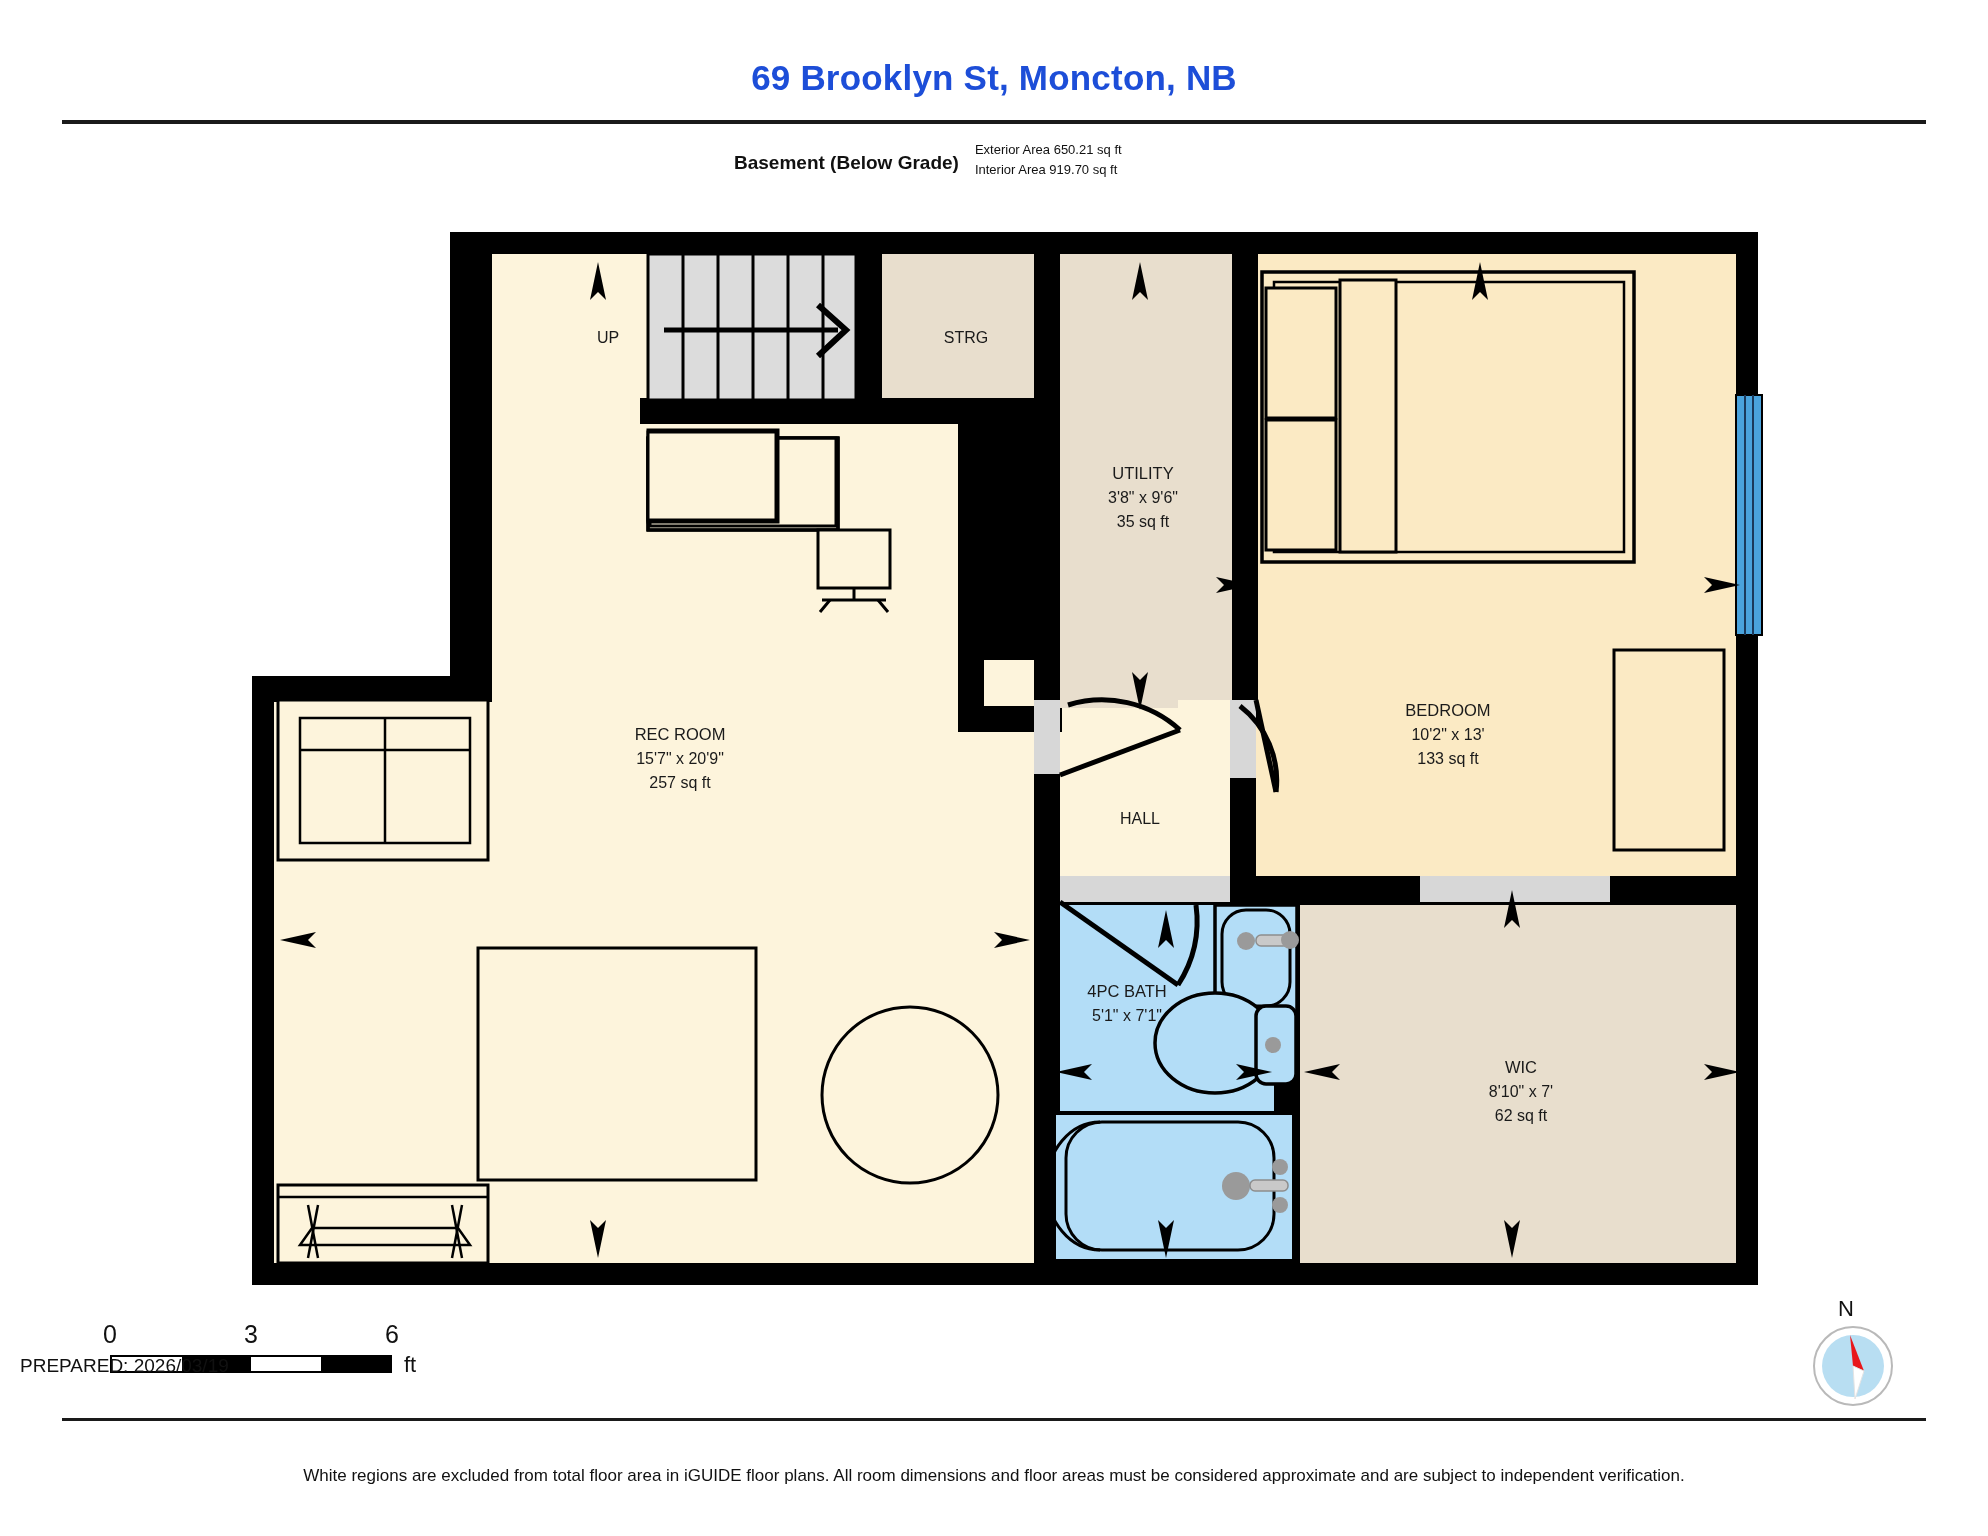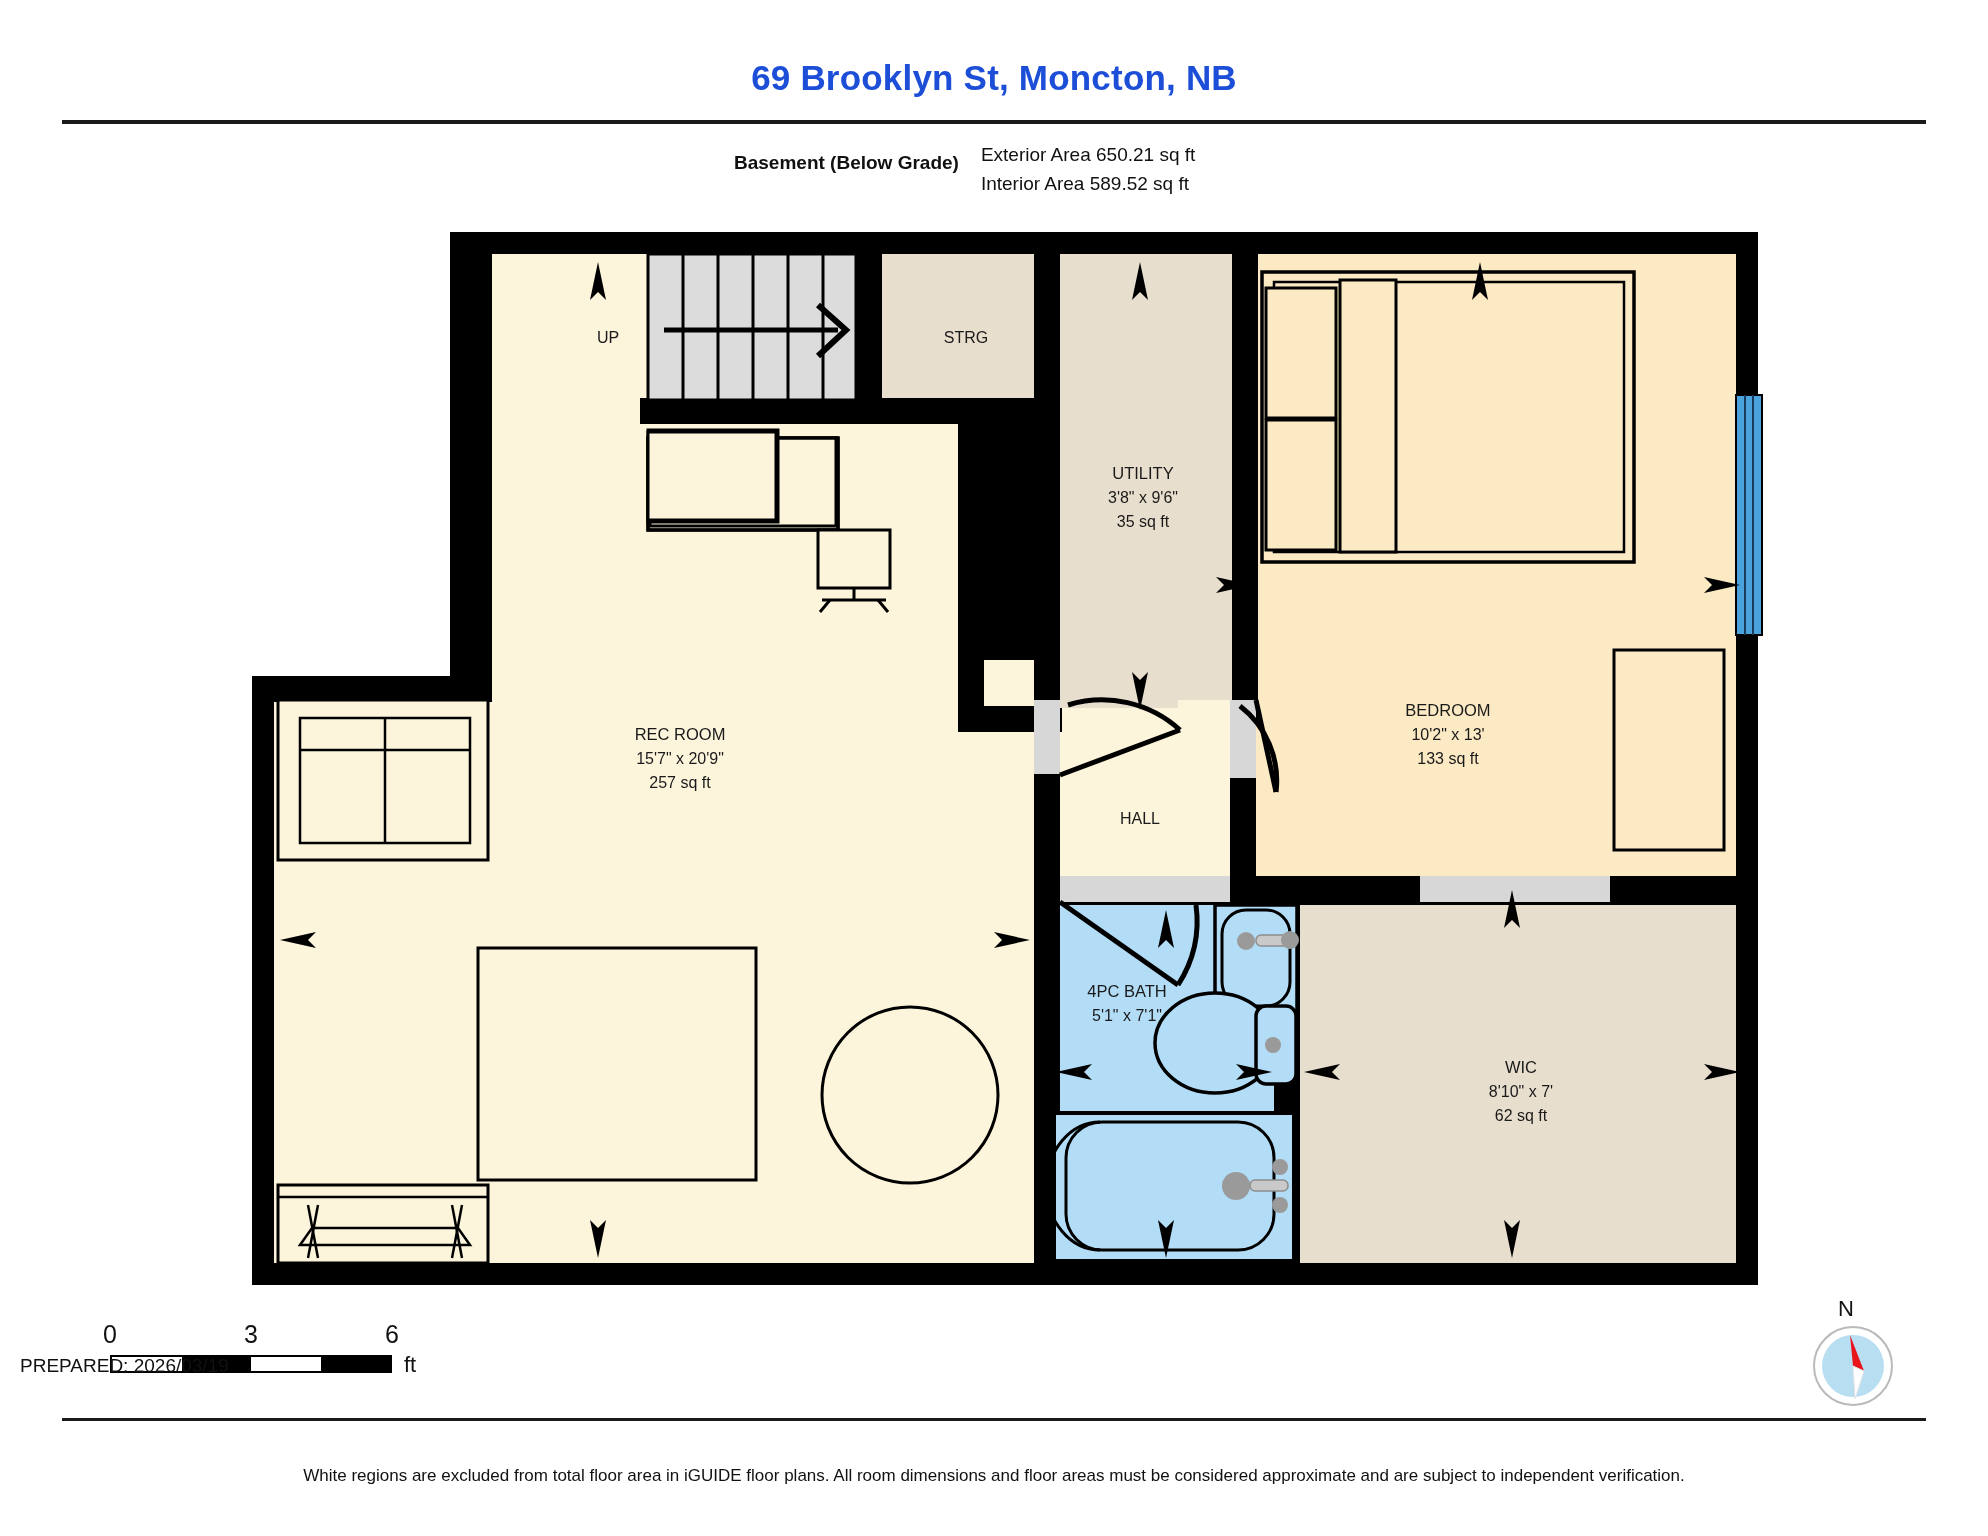--- a/index.html
+++ b/index.html
@@ -9,21 +9,21 @@
   
   .title{
     position:absolute;left:0;right:0;top:58px;text-align:center;
     font-size:35px;font-weight:bold;letter-spacing:.2px;color:#1d4ed8;
   }
   .rule-top{position:absolute;left:62px;right:62px;top:120px;height:4px;background:#1a1a1a;}
   .meta{position:absolute;left:0;right:0;top:140px;}
   .meta-row{display:flex;justify-content:center;}
   .meta-inner{width:520px;display:flex;}
   .meta-label{font-size:19px;font-weight:bold;white-space:nowrap;margin-top:12px;}
-  .meta-vals{margin-left:22px;font-size:19px;line-height:1.55;}
+  .meta-vals{margin-left:16px;font-size:13px;line-height:1.55;}
   .meta-vals div{white-space:nowrap;}
 
   
   .plan{position:absolute;left:0;top:0;width:1588px;height:1536px;}
   .plan svg{display:block;}
 
   
   .scalebar{position:absolute;left:110px;top:1355px;width:282px;height:18px;border:2px solid #000;display:flex;box-sizing:border-box;}
   .seg{flex:1;height:100%;}
   .seg.dark{background:#000;}
@@ -48,21 +48,21 @@
 
   <div class="title">69 Brooklyn St, Moncton, NB</div>
   <div class="rule-top"></div>
 
   <div class="meta">
     <div class="meta-row">
       <div class="meta-inner">
         <div class="meta-label">Basement (Below Grade)</div>
         <div class="meta-vals">
           <div>Exterior Area 650.21 sq ft</div>
-          <div>Interior Area 589.52 sq ft</div>
+          <div>Interior Area 919.70 sq ft</div>
         </div>
       </div>
     </div>
   </div>
 
   <div class="plan">
   <svg width="1988" height="1536" viewBox="0 0 1988 1536" xmlns="http://www.w3.org/2000/svg">
     <defs>
       <marker id="none"></marker>
     </defs>

